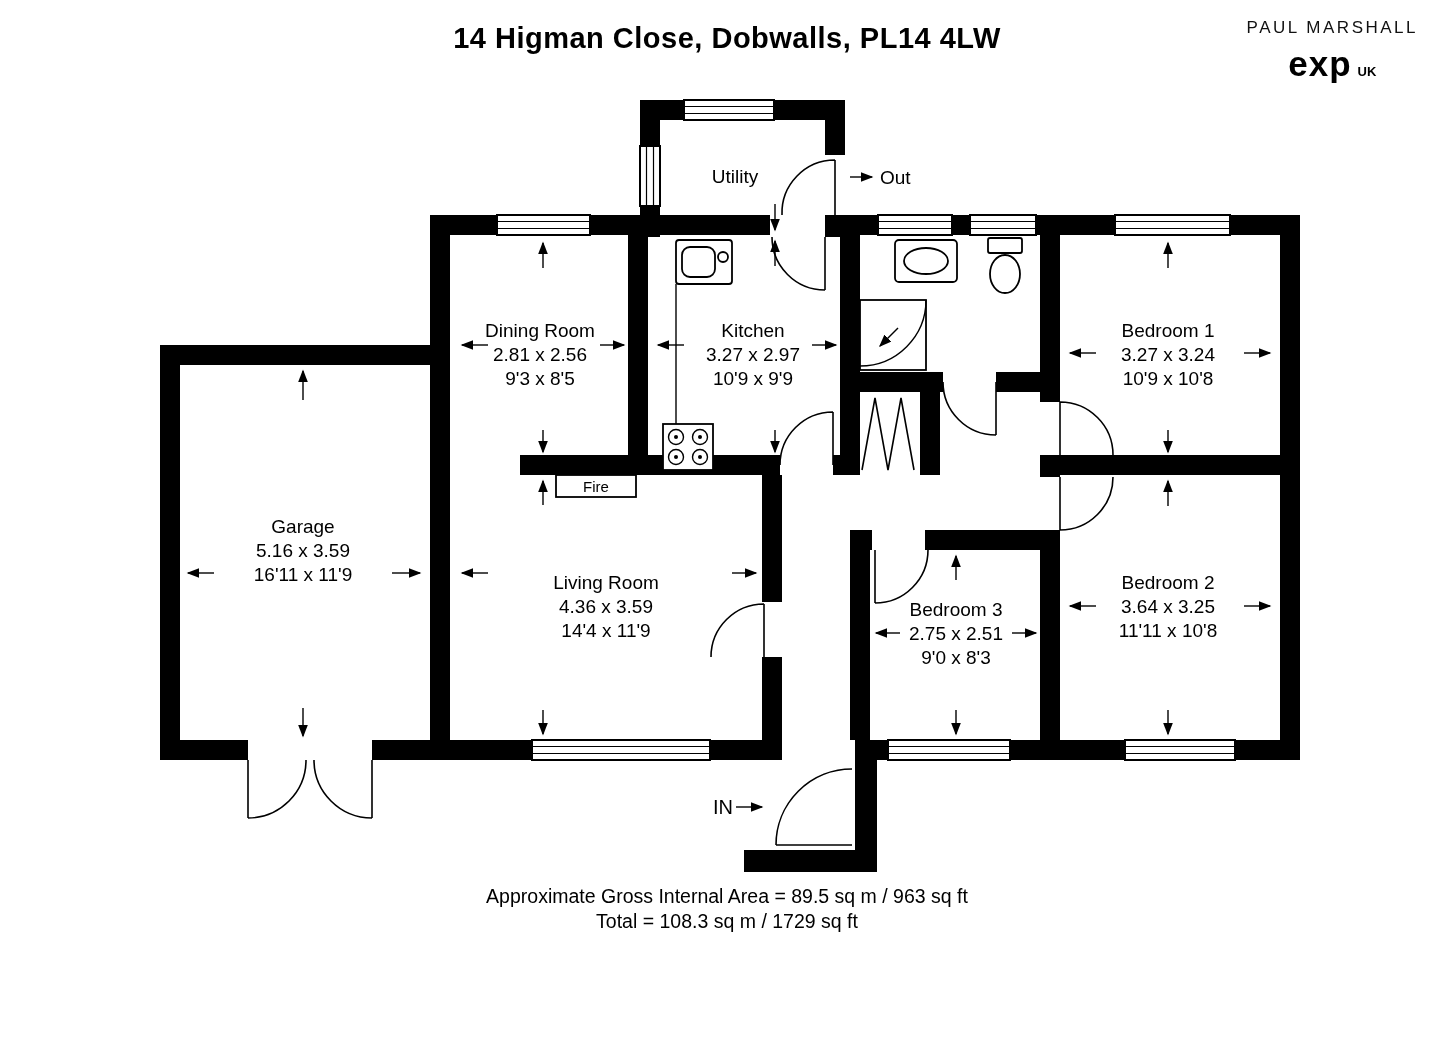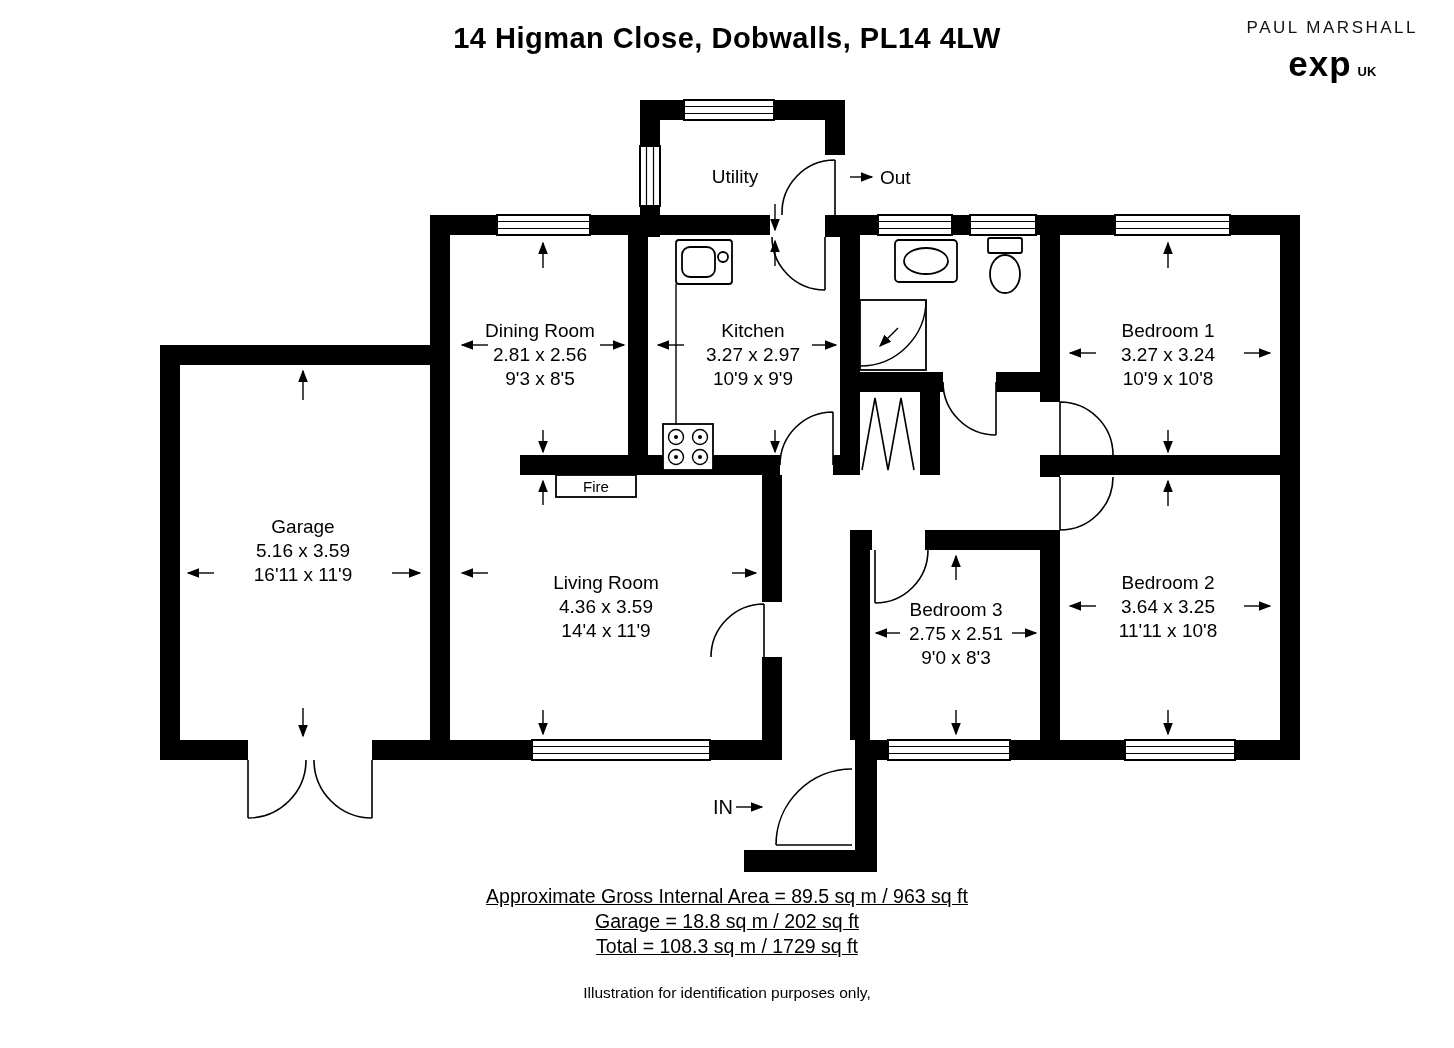--- a/index.html
+++ b/index.html
@@ -25,21 +25,21 @@
   .door { fill:none; stroke:#000; stroke-width:1.6; }
   .fix  { fill:#fff; stroke:#000; stroke-width:1.8; }
   .fixline { fill:none; stroke:#000; stroke-width:1.4; }
   .dim  { stroke:#000; stroke-width:1.4; }
   text  { font-family:"Liberation Sans", sans-serif; fill:#000; }
   .room-text { font-size:19px; }
   .small-text { font-size:15px; }
   .in-text { font-size:20px; }
 
   .footer-area { position:absolute; top:884px; left:0; width:100%; text-align:center;
-                 font-size:19.5px; line-height:25px;text-decoration:underline; }
+                 font-size:19.5px; line-height:25px; }
   .footer-disclaimer { position:absolute; top:982px; left:0; width:100%; text-align:center;
                  font-size:15.5px; line-height:21px; }
 </style>
 </head>
 <body>
 
 <div class="page">
 
   <div class="title">14 Higman Close, Dobwalls, PL14 4LW</div>
 
@@ -268,21 +268,19 @@
       <text class="room-text" x="956" y="664">9'0 x 8'3</text>
 
       <text class="small-text" x="596" y="492">Fire</text>
       <text class="room-text" text-anchor="start" x="880" y="184">Out</text>
       <text class="in-text" x="723" y="814">IN</text>
     </g>
   </svg>
 
   <div class="footer-area">
     <div>Approximate Gross Internal Area = 89.5 sq m / 963 sq ft</div>
-    <div>Garage = 18.8 sq m / 202 sq ft</div>
     <div>Total = 108.3 sq m / 1729 sq ft</div>
   </div>
 
   <div class="footer-disclaimer">
-    <div>Illustration for identification purposes only,</div>
   </div>
 
 </div>
 
 </body></html>

